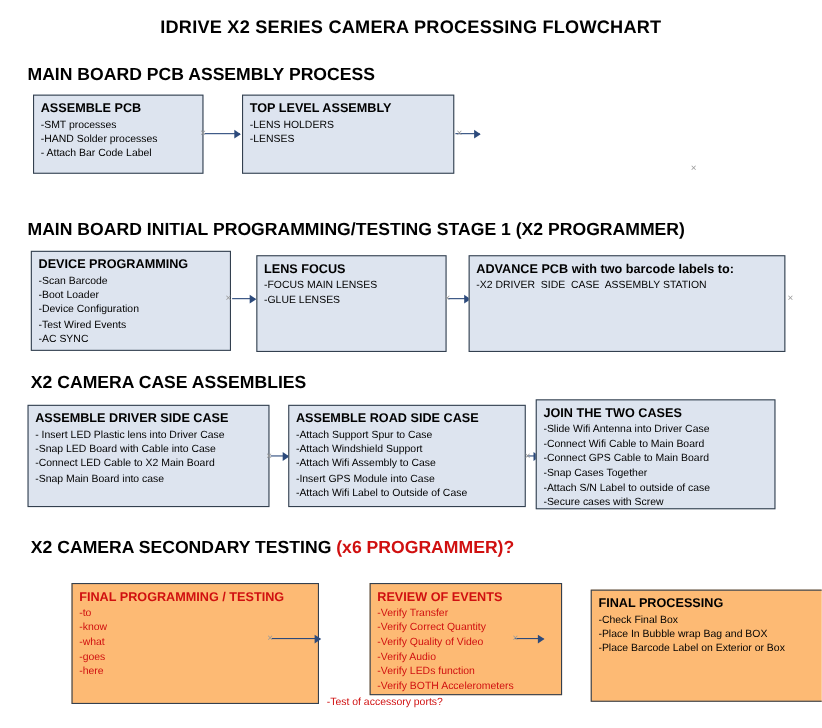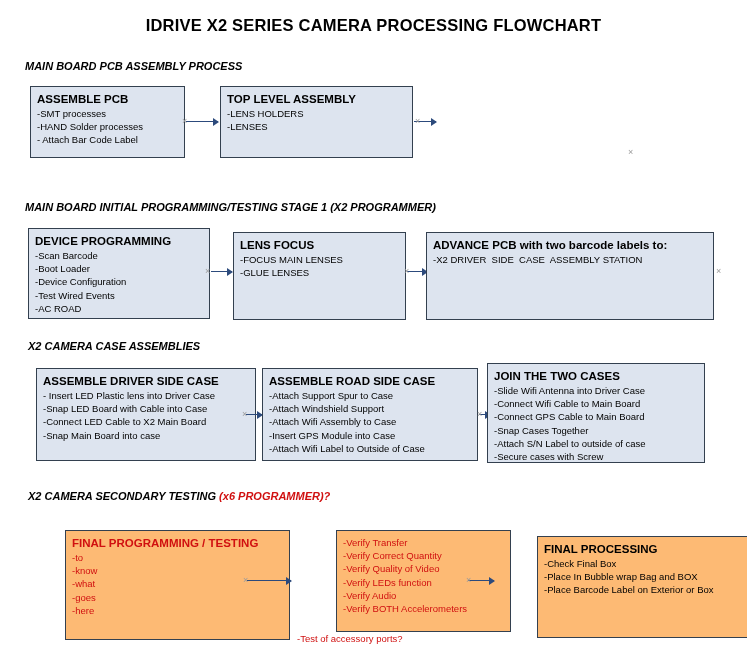--- a/index.html
+++ b/index.html
@@ -28,23 +28,22 @@
     top: 16px;
     width: 747px;
     text-align: center;
     font-size: 16.5px;
     font-weight: bold;
     letter-spacing: 0.2px;
   }
 
   .section-title {
     position: absolute;
-    font-size: 11px;
+    font-size: 16px;
     font-weight: bold;
-    font-style: italic;
   }
   .section-title .red {
     color: #d01010;
   }
 
   .box {
     position: absolute;
     background: #dde4ef;
     border: 1px solid #33404f;
     box-sizing: border-box;
@@ -138,21 +137,21 @@
   <div class="section-title" style="left:25px; top:201px;">
     <span>MAIN BOARD INITIAL PROGRAMMING/TESTING STAGE 1 (X2 PROGRAMMER)</span>
   </div>
 
   <div class="box" style="left:28px; top:228px; width:182px; height:91px;">
     <div class="box-title">DEVICE PROGRAMMING</div>
     <div class="box-line">-Scan Barcode</div>
     <div class="box-line">-Boot Loader</div>
     <div class="box-line">-Device Configuration</div>
     <div class="box-line">-Test Wired Events</div>
-    <div class="box-line">-AC ROAD</div>
+    <div class="box-line">-AC SYNC</div>
   </div>
 
   <div class="arrow" style="left:211px; top:271px; width:21px;"></div>
 
   <div class="box" style="left:233px; top:232px; width:173px; height:88px;">
     <div class="box-title">LENS FOCUS</div>
     <div class="box-line">-FOCUS MAIN LENSES</div>
     <div class="box-line">-GLUE LENSES</div>
   </div>
 
@@ -164,21 +163,21 @@
   </div>
 
   <div class="xmark" style="left:205px; top:267px;">×</div>
   <div class="xmark" style="left:404px; top:267px;">×</div>
   <div class="xmark" style="left:716px; top:267px;">×</div>
 
   <div class="section-title" style="left:28px; top:340px;">
     <span>X2 CAMERA CASE ASSEMBLIES</span>
   </div>
 
-  <div class="box" style="left:36px; top:368px; width:220px; height:93px;">
+  <div class="box" style="left:25px; top:368px; width:220px; height:93px;">
     <div class="box-title">ASSEMBLE DRIVER SIDE CASE</div>
     <div class="box-line">- Insert LED Plastic lens into Driver Case</div>
     <div class="box-line">-Snap LED Board with Cable into Case</div>
     <div class="box-line">-Connect LED Cable to X2 Main Board</div>
     <div class="box-line">-Snap Main Board into case</div>
   </div>
 
   <div class="arrow" style="left:246px; top:414px; width:16px;"></div>
 
   <div class="box" style="left:262px; top:368px; width:216px; height:93px;">
@@ -214,25 +213,26 @@
     <div class="box-line red">-to</div>
     <div class="box-line red">-know</div>
     <div class="box-line red">-what</div>
     <div class="box-line red">-goes</div>
     <div class="box-line red">-here</div>
   </div>
 
   <div class="arrow" style="left:247px; top:580px; width:44px;"></div>
 
   <div class="box white" style="left:292px; top:530px; width:175px; height:102px;">
+    <div class="box-title red">REVIEW OF EVENTS</div>
     <div class="box-line red">-Verify Transfer</div>
     <div class="box-line red">-Verify Correct Quantity</div>
     <div class="box-line red">-Verify Quality of Video</div>
+    <div class="box-line red">-Verify Audio</div>
     <div class="box-line red">-Verify LEDs function</div>
-    <div class="box-line red">-Verify Audio</div>
     <div class="box-line red">-Verify BOTH Accelerometers</div>
   </div>
 
   <div class="box-line red" style="position:absolute; left:297px; top:632px;">-Test of accessory ports?</div>
 
   <div class="arrow" style="left:468px; top:580px; width:26px;"></div>
 
   <div class="box white" style="left:493px; top:536px; width:225px; height:102px;">
     <div class="box-title">FINAL PROCESSING</div>
     <div class="box-line">-Check Final Box</div>

